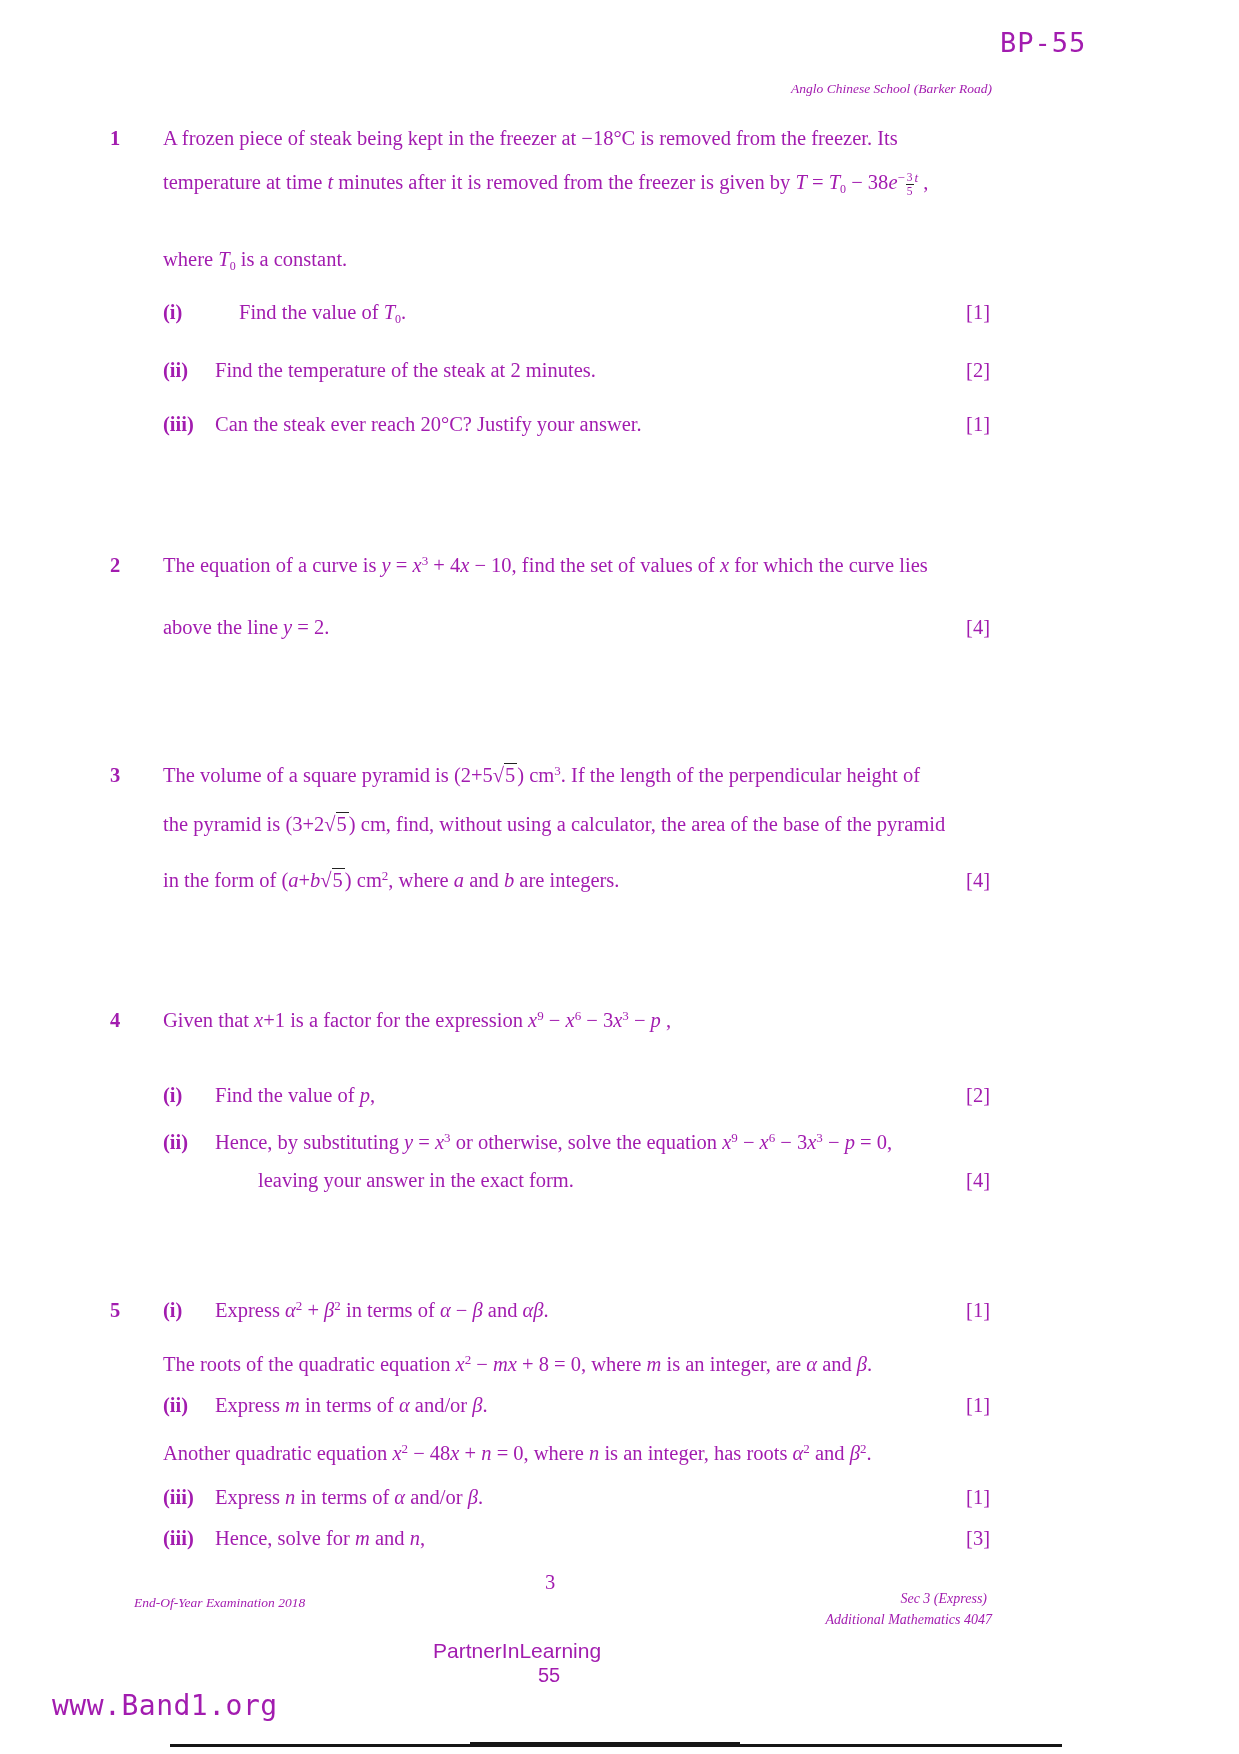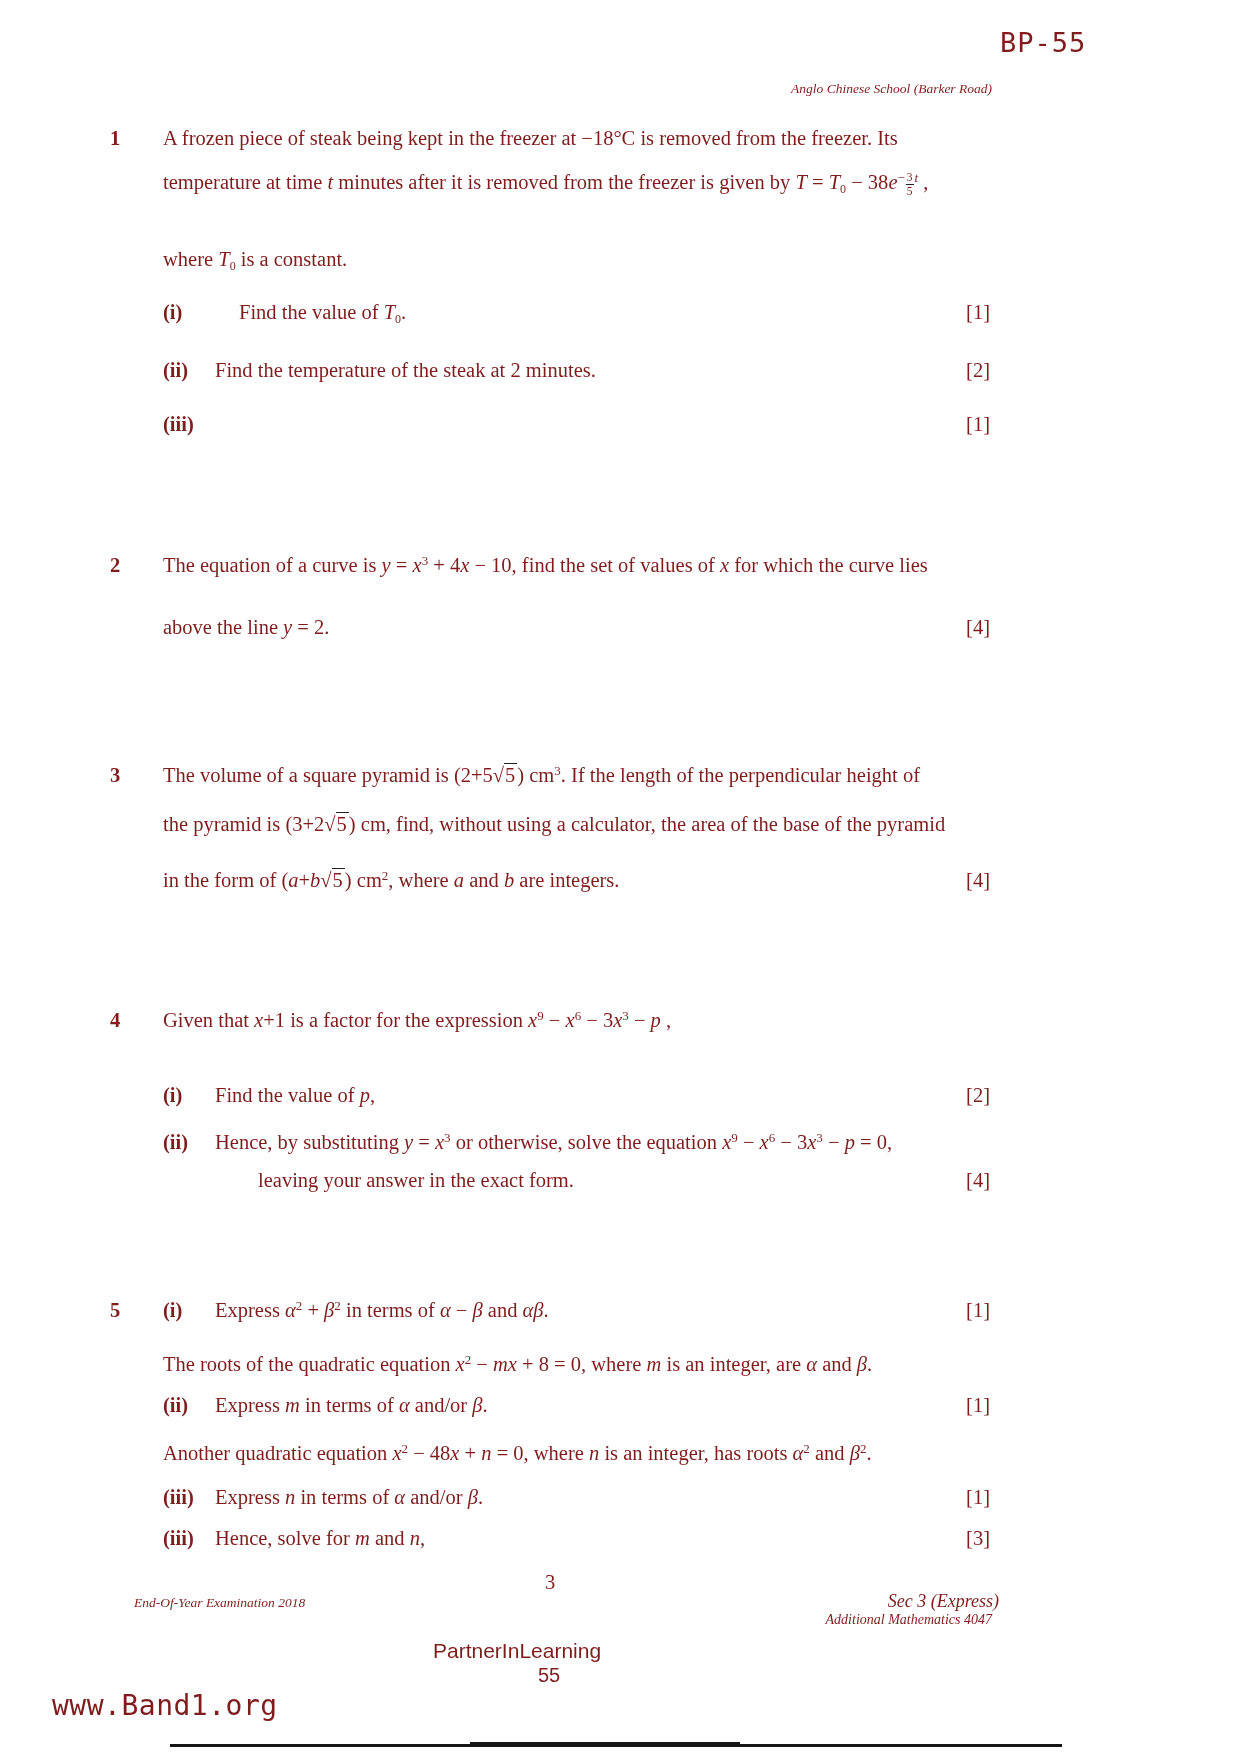--- a/index.html
+++ b/index.html
@@ -1,17 +1,17 @@
 <!DOCTYPE html>
 <html><head>
 <meta charset="utf-8">
 <style>
   html,body{margin:0;padding:0;background:#e8e8e8;}
   .page{position:relative;width:1239px;height:1754px;background:#ffffff;overflow:hidden;
-        font-family:"Liberation Serif",serif;color:#7f1d1d;}
+        font-family:"Liberation Serif",serif;color:#a21caf;}
   .ln{position:absolute;font-size:20.5px;line-height:1.25;white-space:nowrap;}
   .bold{font-weight:bold;}
   .ital{font-style:italic;}
   .sans{font-family:"Liberation Sans",sans-serif;}
   .mono{font-family:"DejaVu Sans Mono","Liberation Mono",monospace;}
   .mark{left:940px;width:50px;text-align:right;}
   .m{font-style:italic;}
   .sup{font-size:13px;vertical-align:7px;}
   .msup{font-size:13px;vertical-align:7px;font-style:italic;}
   .sub{font-size:12px;vertical-align:-4px;}
@@ -39,20 +39,21 @@
 
   <div class="ln bold" style="left:163px;top:300px;">(i)</div>
   <div class="ln" style="left:215px;top:300px;margin-left:24px;"><span>Find the value of </span><span class="m">T</span><span class="sub">0</span><span>.</span></div>
   <div class="ln mark" style="top:300px;">[1]</div>
 
   <div class="ln bold" style="left:163px;top:358px;">(ii)</div>
   <div class="ln" style="left:215px;top:358px;text-align:center;"><span>Find the temperature of the steak at 2 minutes.</span></div>
   <div class="ln mark" style="top:358px;">[2]</div>
 
   <div class="ln bold" style="left:163px;top:412px;">(iii)</div>
+  <div class="ln" style="left:215px;top:412px;"><span>Can the steak ever reach 20°C? Justify your answer.</span></div>
   <div class="ln mark" style="top:412px;">[1]</div>
 
   <div class="ln bold" style="left:110px;top:553px;">2</div>
   <div class="ln" style="left:163px;top:553px;"><span>The equation of a curve is </span><span class="m">y</span><span> = </span><span class="m">x</span><span class="sup">3</span><span> + 4</span><span class="m">x</span><span> − 10, find the set of values of </span><span class="m">x</span><span> for which the curve lies</span></div>
   <div class="ln" style="left:163px;top:615px;"><span>above the line </span><span class="m">y</span><span> = 2.</span></div>
   <div class="ln mark" style="top:615px;">[4]</div>
 
   <div class="ln bold" style="left:110px;top:763px;">3</div>
   <div class="ln" style="left:163px;top:763px;"><span>The volume of a square pyramid is </span><span>(2+5</span><span class="sqrt"><span class="rsign">√</span><span class="rbody">5</span></span><span>) cm</span><span class="sup">3</span><span>. If the length of the perpendicular height of</span></div>
   <div class="ln" style="left:163px;top:812px;"><span>the pyramid is </span><span>(3+2</span><span class="sqrt"><span class="rsign">√</span><span class="rbody">5</span></span><span>) cm, find, without using a calculator, the area of the base of the pyramid</span></div>
@@ -87,21 +88,21 @@
   <div class="ln bold" style="left:163px;top:1485px;">(iii)</div>
   <div class="ln" style="left:215px;top:1485px;"><span>Express </span><span class="m">n</span><span> in terms of </span><span class="m">α</span><span> and/or </span><span class="m">β</span><span>.</span></div>
   <div class="ln mark" style="top:1485px;">[1]</div>
 
   <div class="ln bold" style="left:163px;top:1526px;">(iii)</div>
   <div class="ln" style="left:215px;top:1526px;"><span>Hence, solve for </span><span class="m">m</span><span> and </span><span class="m">n</span><span>,</span></div>
   <div class="ln mark" style="top:1526px;">[3]</div>
 
   <div class="ln" style="left:545px;top:1570px;">3</div>
   <div class="ln ital" style="left:134px;top:1595px;font-size:13.5px;">End-Of-Year Examination 2018</div>
-  <div class="ln ital" style="right:240px;left:auto;top:1590px;font-size:18px;text-align:left;">Sec 3 (Express)</div>
+  <div class="ln ital" style="right:252px;left:auto;top:1590px;font-size:14px;text-align:left;">Sec 3 (Express)</div>
   <div class="ln ital" style="right:247px;left:auto;top:1611px;font-size:14px;text-align:right;">Additional Mathematics 4047</div>
   <div class="ln sans" style="left:433px;top:1638px;font-size:21px;">PartnerInLearning</div>
   <div class="ln sans" style="left:538px;top:1663px;font-size:20px;">55</div>
   <div class="ln mono" style="left:52px;top:1688px;font-size:28px;letter-spacing:0.5px;">www.Band1.org</div>
 
   <div class="rule" style="left:170px;top:1744px;width:892px;height:3px;"></div>
   <div class="rule" style="left:470px;top:1742px;width:270px;height:5px;"></div>
 
 </div>
 

